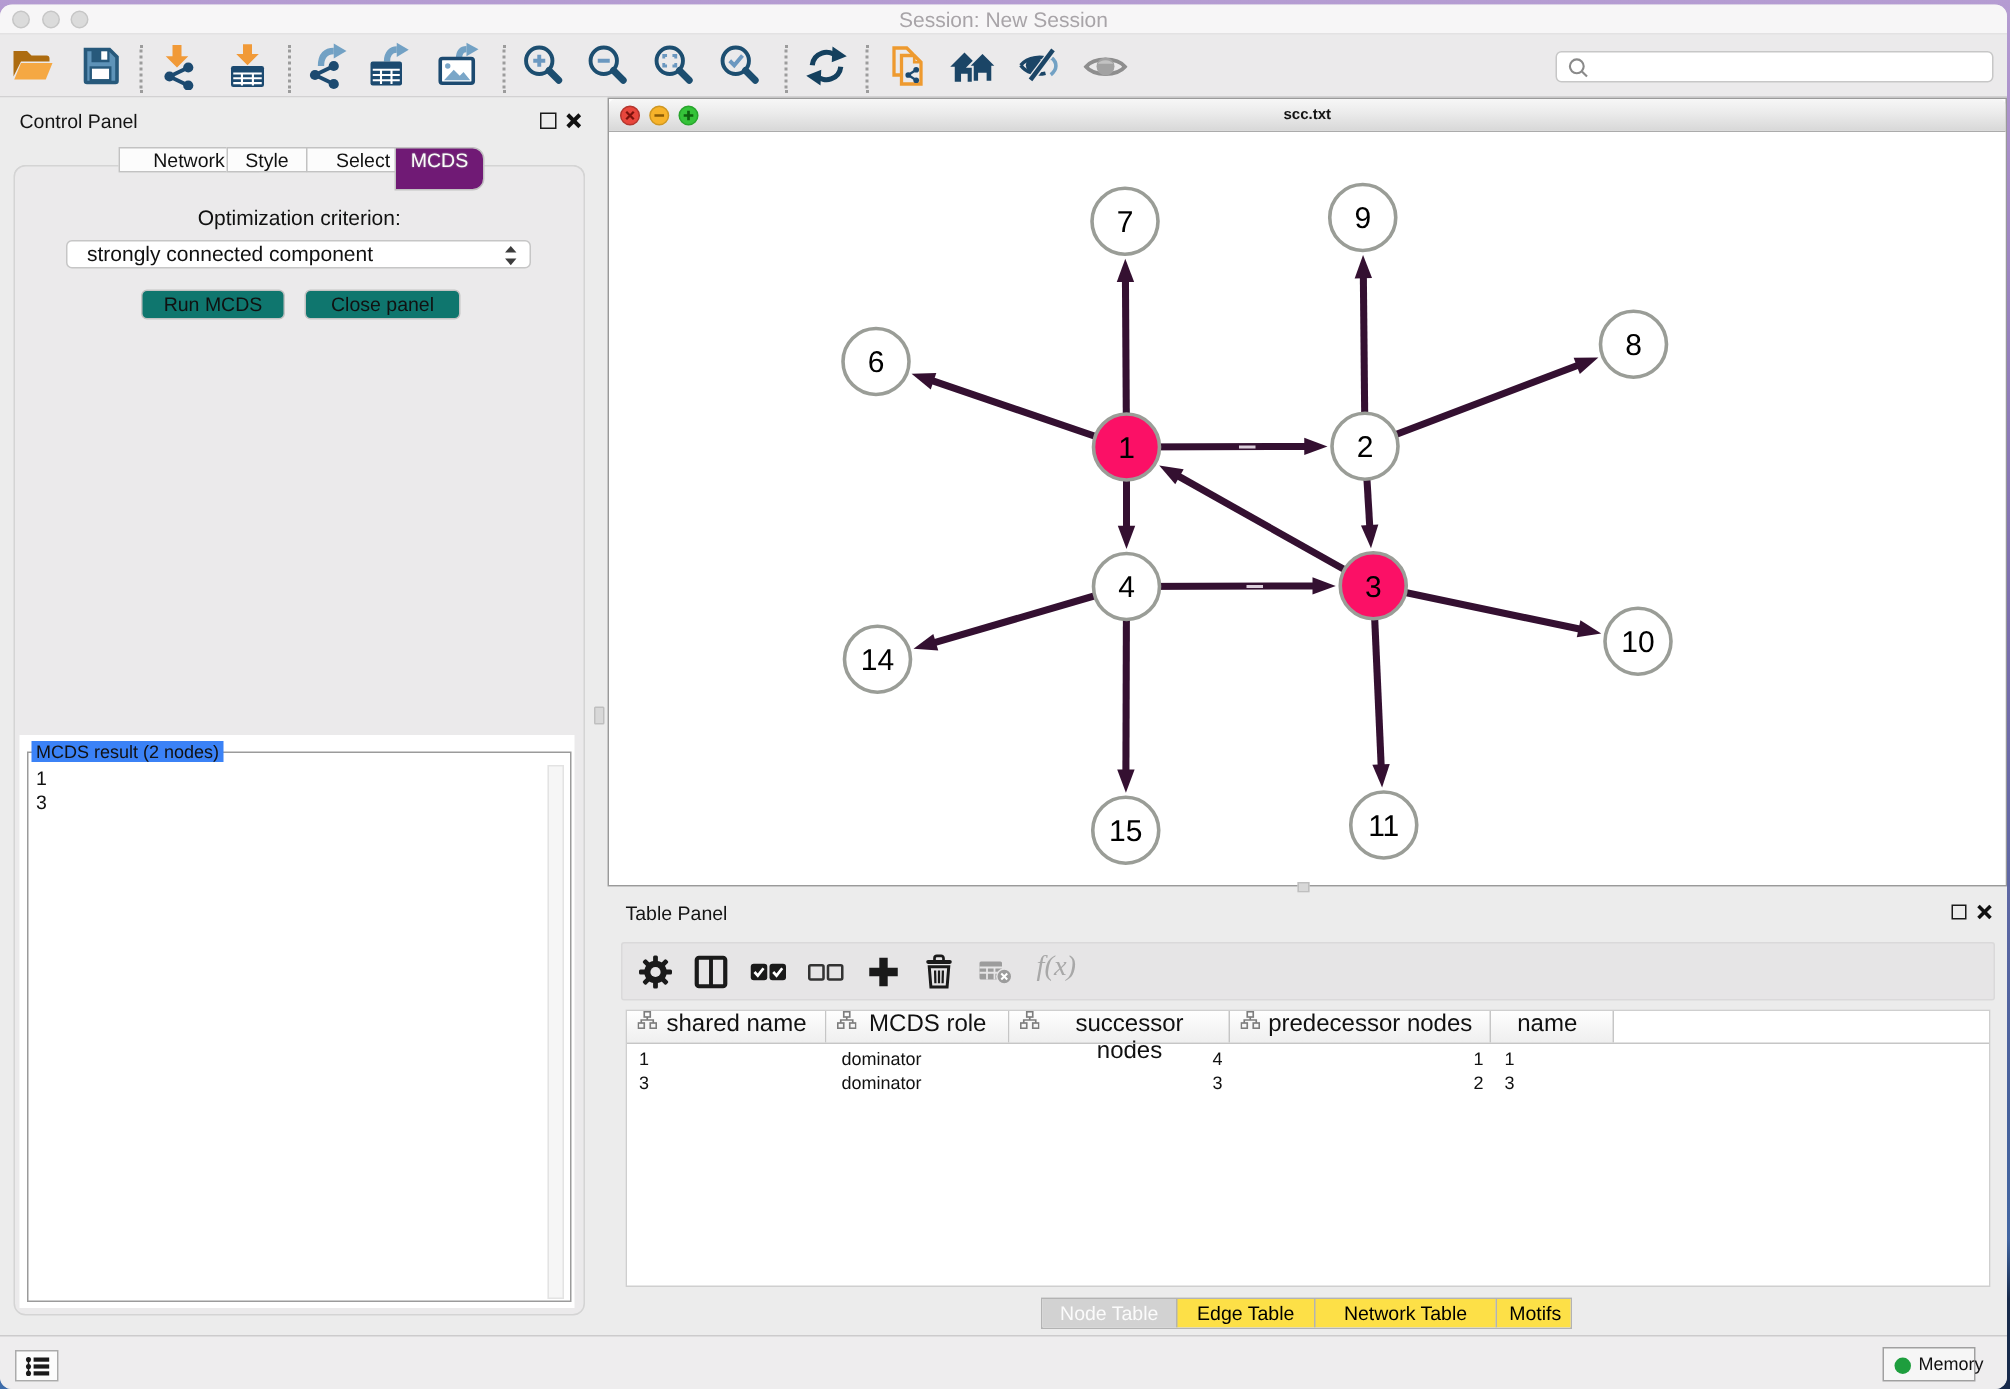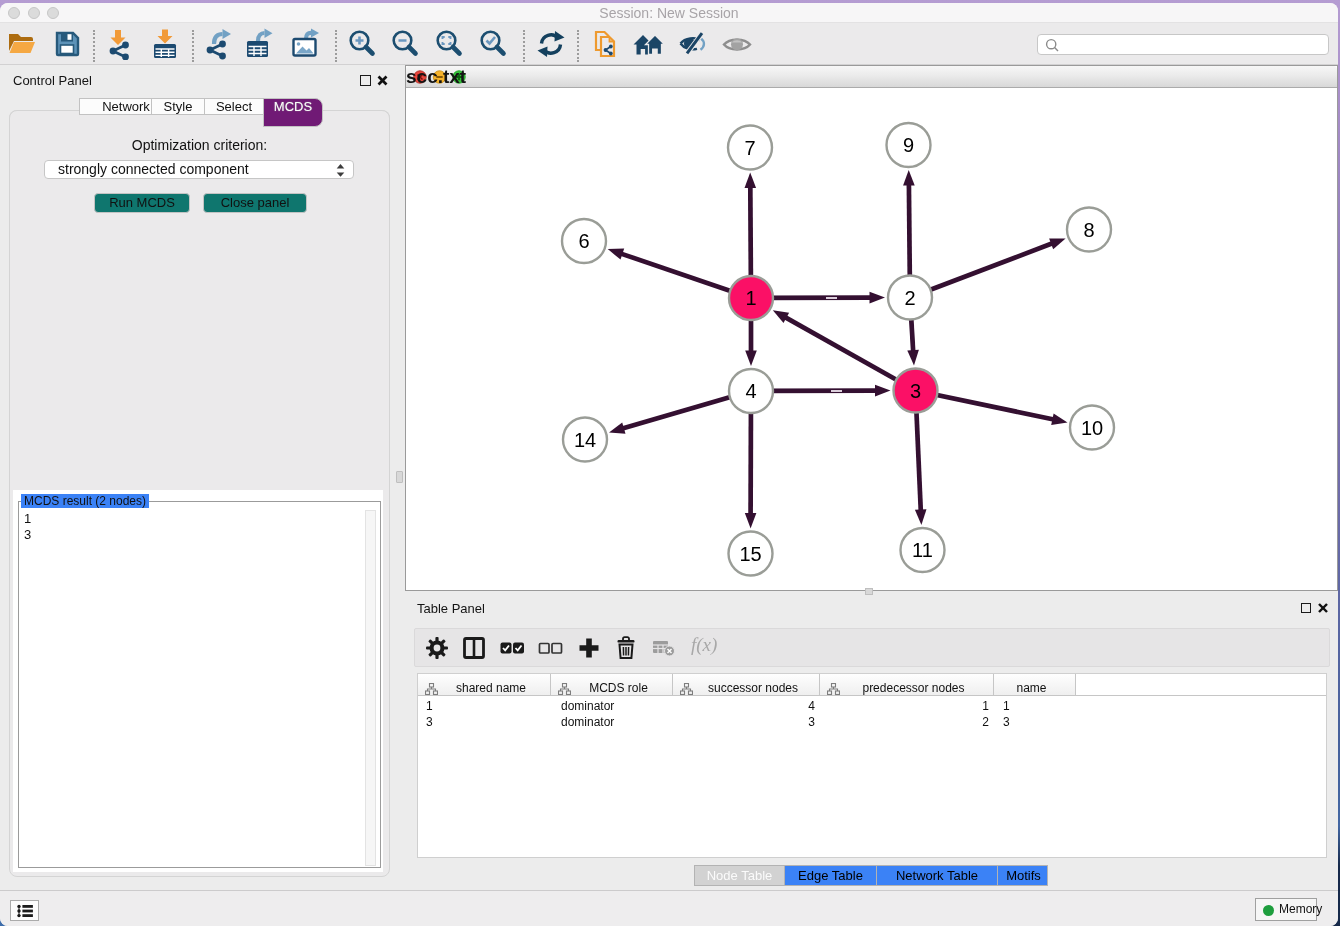--- a/index.html
+++ b/index.html
@@ -36,24 +36,24 @@
 #nettitle { position:absolute; left:0; top:0; width:931px; height:22px;
   background:linear-gradient(180deg,#f7f7f7 0%,#ebebeb 45%,#d8d8d8 100%);
   border-bottom:1px solid #ababab; border-radius:4px 4px 0 0; }
 #netcanvas { position:absolute; left:0; top:22px; width:931px; height:502px; background:#fff; }
 #tpanel { position:absolute; left:405px; top:530px; width:933px; height:295px; background:#ececec; }
 #ttoolbar { position:absolute; left:9px; top:33px; width:916px; height:39px; background:#e6e5e6;
   border:1px solid #dad9da; border-radius:2px; }
 #ttable { position:absolute; left:12px; top:78px; width:910px; height:185px; background:#fff;
   border:1px solid #cfcfcf; }
 .hcell { position:absolute; top:0; height:21px; border-right:1px solid #c6c6c6; display:flex; background:linear-gradient(180deg,#fefefe,#efefef);
-  align-items:flex-end; font-size:12px; color:#111; }
+  align-items:flex-start; font-size:16px; color:#111; }
 .hcell .lbl { flex:1; text-align:center; padding-right:6px; }
 .rcell { position:absolute; height:16px; font-size:12px; color:#111; line-height:16px; }
-.seg { position:absolute; top:0; height:19px; background:#3b82f6; font-size:13px; line-height:19px;
+.seg { position:absolute; top:0; height:19px; background:#fde047; font-size:13px; line-height:19px;
   text-align:center; color:#000; border-left:1px solid #b3b3b3; }
 </style>
 </head>
 <body>
 <div id="win">
 <div id="titlebar">
   <div class="circ" style="left:8px"></div>
   <div class="circ" style="left:27.5px"></div>
   <div class="circ" style="left:47px"></div>
   <div id="titletext">Session: New Session</div>
@@ -185,21 +185,21 @@
   <div class="paneltitle" style="position:absolute;left:13px;top:8px">Control Panel</div>
   <div style="position:absolute;left:360px;top:10px;width:11px;height:11px;border:1.6px solid #1a1a1a"></div>
   <svg style="position:absolute;left:376px;top:9px" width="13" height="13" viewBox="0 0 13 13">
     <line x1="2.5" y1="2.5" x2="10.5" y2="10.5" stroke="#111" stroke-width="2.6"></line>
     <line x1="10.5" y1="2.5" x2="2.5" y2="10.5" stroke="#111" stroke-width="2.6"></line>
   </svg>
   <div id="cboxstrip"></div>
   <div id="cbox"></div>
   <div class="tab" style="left:79px;width:94px">Network</div>
   <div class="tab" style="left:151px;width:54px">Style</div>
-  <div class="tab" style="left:204px;width:60px">Select</div>
+  <div class="tab" style="left:204px;width:76px">Select</div>
   <div class="tab" style="left:263px;width:60px;background:#701a75;color:#fbfbfb;border-radius:0 8px 8px 0;height:29px;text-shadow:0 0 1.2px #9f9f9f">MCDS</div>
   <div style="position:absolute;left:44px;top:95px;width:310px;height:19px;background:#fff;border:1px solid #c6c6c6;border-radius:4px;font-size:14px;line-height:17px;color:#111;padding-left:13px">strongly connected component
     <svg style="position:absolute;right:8px;top:3px" width="9" height="13" viewBox="0 0 9 13">
       <polygon points="4.5,0 8.3,4.4 0.7,4.4" fill="#3c3c3c"></polygon>
       <polygon points="4.5,12.8 8.3,8.4 0.7,8.4" fill="#3c3c3c"></polygon>
     </svg>
   </div>
   <div style="position:absolute;left:9px;top:72px;width:381px;text-align:center;font-size:14px;color:#111">Optimization criterion:</div>
   <div class="wbtn" style="position:absolute;left:94px;top:128px;width:96px;height:20px;line-height:18px">Run MCDS</div>
   <div class="wbtn" style="position:absolute;left:203px;top:128px;width:104px;height:20px;line-height:18px">Close panel</div>
@@ -214,21 +214,21 @@
 <div id="netframe">
 <div id="nettitle">
   <svg style="position:absolute;left:7px;top:4px" width="60" height="14" viewBox="0 0 60 14">
     <circle cx="7" cy="7" r="6.2" fill="#e8463c" stroke="#b5362e" stroke-width="1"></circle>
     <path d="M4.5 4.5 L9.5 9.5 M9.5 4.5 L4.5 9.5" stroke="#7c120c" stroke-width="1.5"></path>
     <circle cx="26.5" cy="7" r="6.2" fill="#f7b32a" stroke="#cf9722" stroke-width="1"></circle>
     <line x1="23.3" y1="7" x2="29.7" y2="7" stroke="#8a5b07" stroke-width="1.8"></line>
     <circle cx="46" cy="7" r="6.2" fill="#35c339" stroke="#28a52d" stroke-width="1"></circle>
     <path d="M46 3.8 V10.2 M42.8 7 H49.2" stroke="#0e600f" stroke-width="1.8"></path>
   </svg>
-  <div style="position:absolute;left:0;top:0;width:931px;font-size:19px;font-weight:bold;line-height:22px;color:#141414">scc.txt</div>
+  <div style="position:absolute;left:0;top:0;width:931px;text-align:center;font-size:10px;font-weight:bold;line-height:22px;color:#141414">scc.txt</div>
 </div>
 <div id="netcanvas">
 <svg width="931" height="503" style="position:absolute;left:0;top:0">
 <line x1="345.0" y1="210.0" x2="344.3" y2="98.5" stroke="#341031" stroke-width="4.7"></line>
 <polygon points="344.2,84.5 350.1,100.0 338.5,100.0" fill="#341031"></polygon>
 <line x1="345.0" y1="210.0" x2="214.9" y2="165.6" stroke="#341031" stroke-width="4.7"></line>
 <polygon points="201.7,161.1 218.2,160.6 214.5,171.6" fill="#341031"></polygon>
 <line x1="345.0" y1="210.0" x2="465.0" y2="209.6" stroke="#341031" stroke-width="4.7"></line>
 <polygon points="479.0,209.6 463.5,215.4 463.5,203.8" fill="#341031"></polygon>
 <line x1="345.0" y1="210.0" x2="345.0" y2="264.0" stroke="#341031" stroke-width="4.7"></line>

